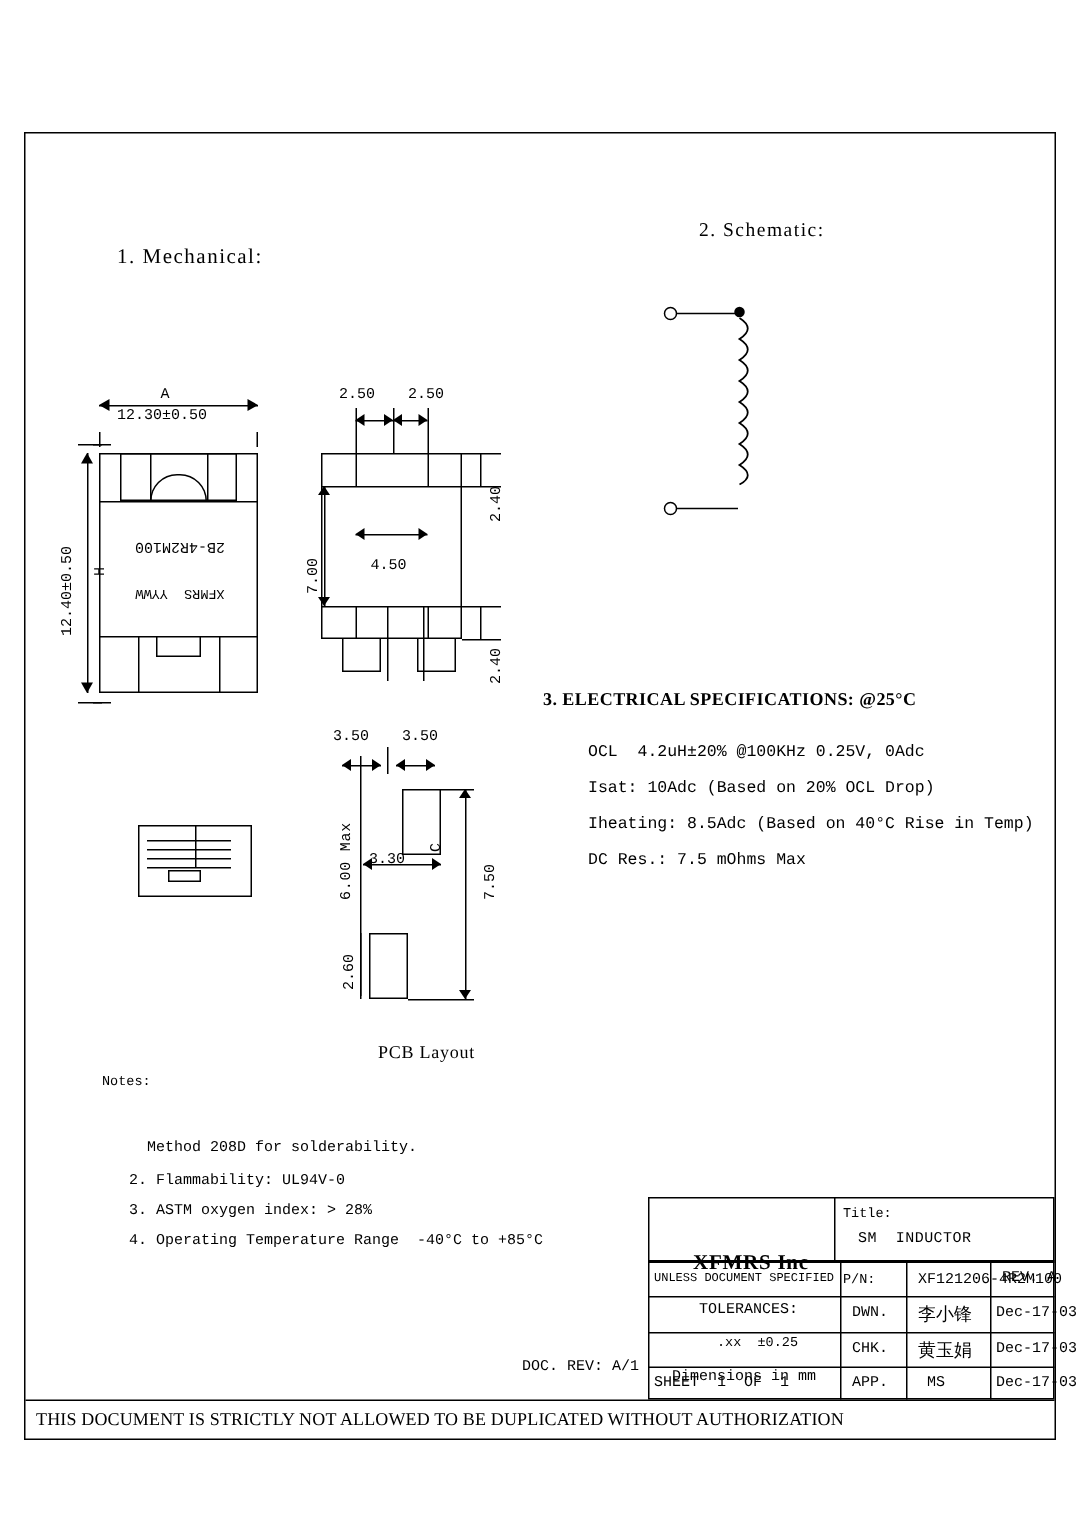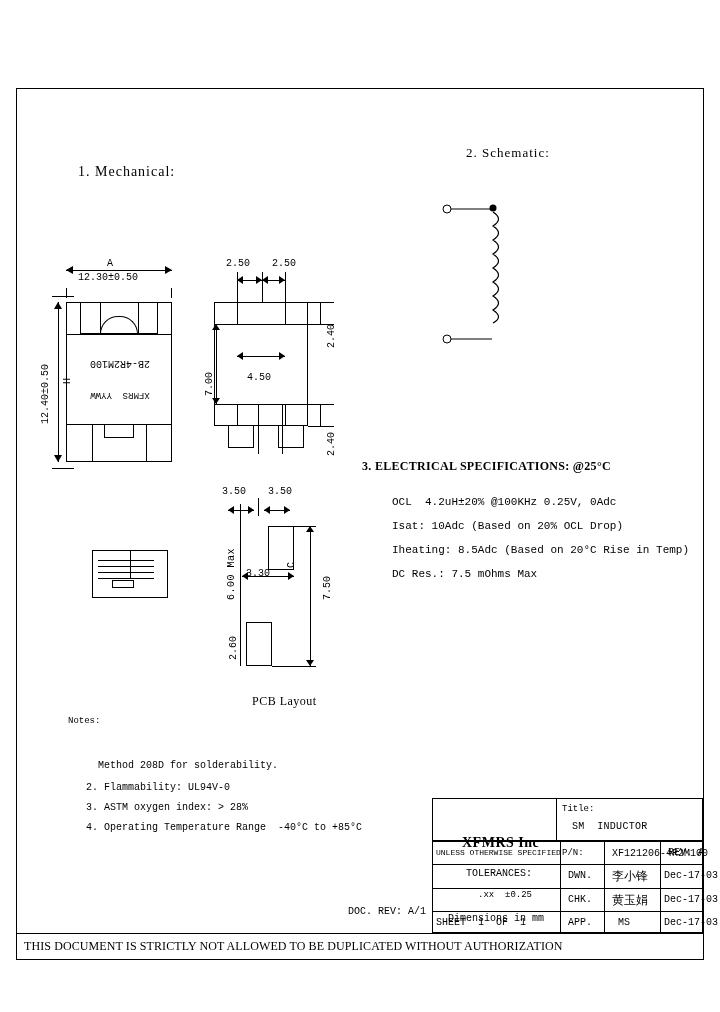--- a/index.html
+++ b/index.html
@@ -160,21 +160,21 @@
     <line x1="21" y1="13" x2="62" y2="13" stroke="#000" stroke-width="1"></line>
     <line x1="21" y1="143" x2="62" y2="143" stroke="#000" stroke-width="1"></line>
     <circle cx="63" cy="12" r="3.5" fill="#000"></circle>
     <path d="M63 16 q11 7 0 14 q11 7 0 14 q11 7 0 14 q11 7 0 14 q11 7 0 14 q11 7 0 14 q11 7 0 14 q11 7 0 13" fill="none" stroke="#000" stroke-width="1.2"></path>
     <line x1="63" y1="143" x2="63" y2="143" stroke="#000" stroke-width="1"></line>
   </svg>
 
   <div class="txt serif s12" style="left:362px;top:459px;letter-spacing:0.3px;font-weight:bold;">3. ELECTRICAL SPECIFICATIONS: @25°C</div>
   <div class="txt s11 mono" style="left:392px;top:496px;">OCL  4.2uH±20% @100KHz 0.25V, 0Adc</div>
   <div class="txt s11 mono" style="left:392px;top:520px;">Isat: 10Adc (Based on 20% OCL Drop)</div>
-  <div class="txt s11 mono" style="left:392px;top:544px;">Iheating: 8.5Adc (Based on 20°C Rise in Temp)</div>
+  <div class="txt s11 mono" style="left:392px;top:544px;">Iheating: 8.5Adc (Based on 40°C Rise in Temp)</div>
   <div class="txt s11 mono" style="left:392px;top:568px;">DC Res.: 7.5 mOhms Max</div>
 
   <div class="txt s9 mono" style="left:68px;top:716px;">Notes:</div>
   <div class="txt s10 mono" style="left:98px;top:760px;">Method 208D for solderability.</div>
   <div class="txt s10 mono" style="left:86px;top:782px;">2. Flammability: UL94V-0</div>
   <div class="txt s10 mono" style="left:86px;top:802px;">3. ASTM oxygen index: &gt; 28%</div>
   <div class="txt s10 mono" style="left:86px;top:822px;">4. Operating Temperature Range  -40°C to +85°C</div>
 
   <div class="txt s10 mono" style="left:348px;top:906px;">DOC. REV: A/1</div>
 
@@ -187,21 +187,21 @@
 
   <div class="vline" style="left:556px;top:798px;height:42px;"></div>
   <div class="vline" style="left:560px;top:840px;height:93px;"></div>
   <div class="vline" style="left:604px;top:840px;height:93px;"></div>
   <div class="vline" style="left:660px;top:840px;height:93px;"></div>
 
   <div class="txt serif s14" style="left:462px;top:811px;font-weight:bold;letter-spacing:0.5px;margin-top:24px;">XFMRS Inc</div>
   <div class="txt s9 mono" style="left:562px;top:804px;">Title:</div>
   <div class="txt s10 mono" style="left:572px;top:821px;letter-spacing:0.3px;">SM  INDUCTOR</div>
 
-  <div class="txt s8 mono" style="left:436px;top:848px;font-size:8px;">UNLESS OTHERWISE SPECIFIED</div>
+  <div class="txt s8 mono" style="left:436px;top:848px;font-size:8px;">UNLESS DOCUMENT SPECIFIED</div>
   <div class="txt s9 mono" style="left:562px;top:848px;">P/N:</div>
   <div class="txt s9 mono" style="left:612px;top:848px;font-size:10px;">XF121206-4R2M100</div>
   <div class="txt s10 mono" style="left:668px;top:847px;">REV. A</div>
 
   <div class="txt s10 mono" style="left:466px;top:868px;">TOLERANCES:</div>
   <div class="txt s9 mono" style="left:478px;top:890px;">.xx  ±0.25</div>
   <div class="txt s10 mono" style="left:448px;top:913px;">Dimensions in mm</div>
 
   <div class="txt s10 mono" style="left:568px;top:870px;">DWN.</div>
   <div class="txt s12" style="left:612px;top:868px;font-family:Liberation Sans, sans-serif;">李小锋</div>

